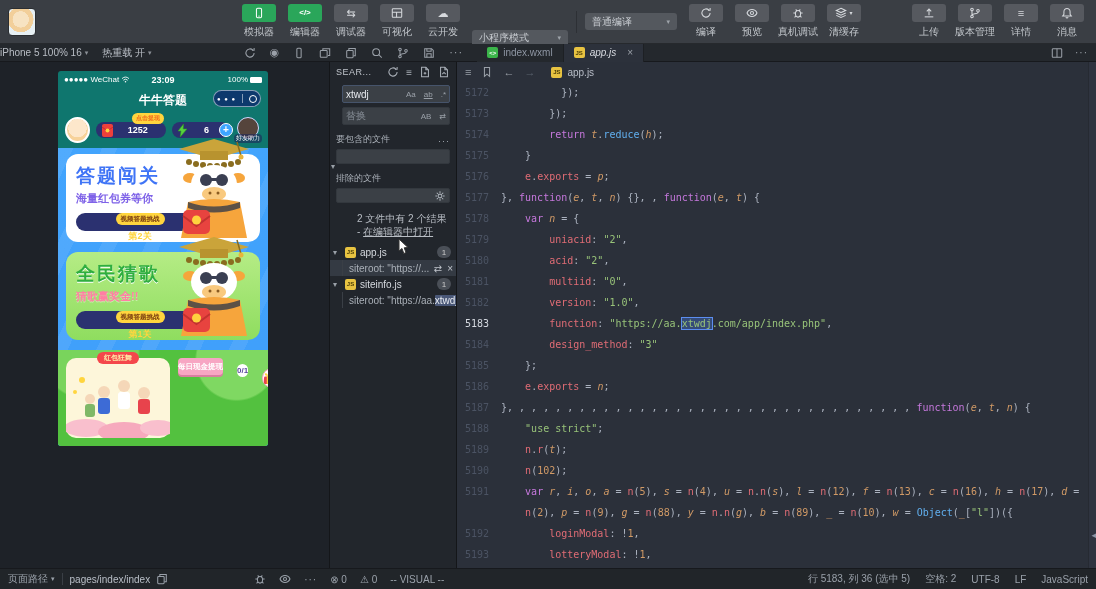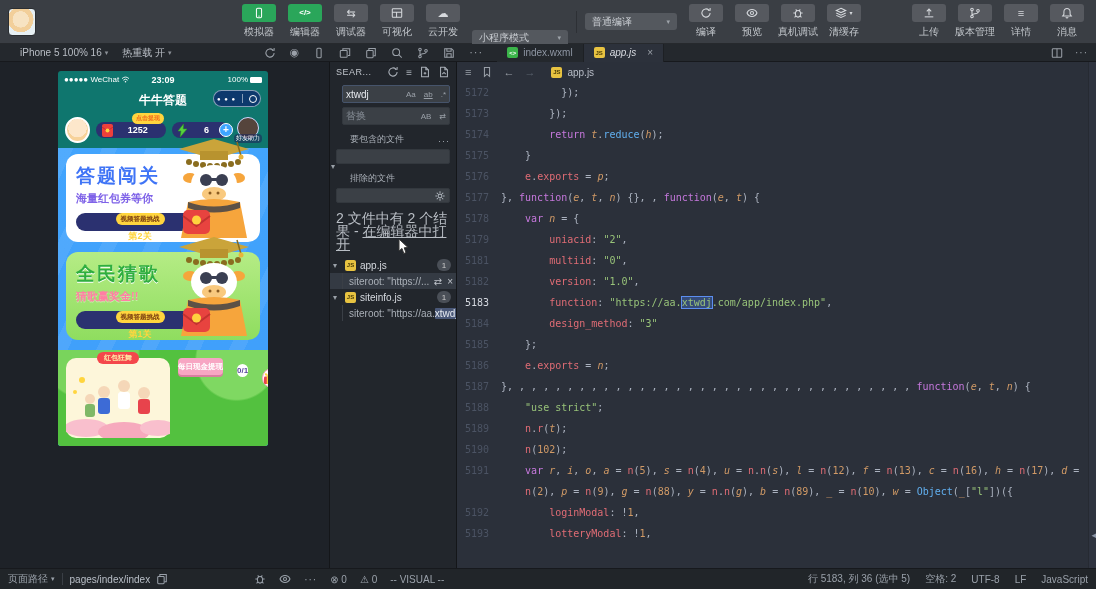--- a/index.html
+++ b/index.html
@@ -24,21 +24,21 @@
   .select .caret { margin-left:auto; font-size:7px; color:#9ea3aa; padding-left:8px; }
   .vsep { width:1px; height:22px; background:#2d3035; margin:0 8px; }
   .act-group, .right-group { display:flex; }
   .right-group { margin-left:auto; margin-right:6px; }
   .icon-svg { display:inline-flex; }
   .glyph { font-size:11px; line-height:1; }
 
   
   .row2 { position:absolute; top:44px; left:0; right:0; height:18px; background:#24282d;
           border-bottom:1px solid #17191d; display:flex; align-items:center; font-size:10px; }
-  .chip { color:#b9bec5; margin-left:20px; display:flex; align-items:center; gap:3px; cursor:pointer; white-space:nowrap; }
+  .chip { color:#b9bec5; margin-left:0; display:flex; align-items:center; gap:3px; cursor:pointer; white-space:nowrap; }
   .chip .caret { font-size:7px; color:#8b9097; }
   .strip-icons { display:flex; align-items:center; gap:14px; margin-left:92px; color:#9aa0a8; }
   .strip-icons span { cursor:pointer; display:inline-flex; }
   .tabs { display:flex; height:18px; margin-left:14px; }
   .tab { display:flex; align-items:center; gap:5px; padding:0 10px; font-size:10px; color:#8e96a3;
          background:#24282d; border-right:1px solid #1d2024; cursor:pointer; }
   .tab.active { background:#2c313b; color:#d7dae0; font-style:italic; }
   .badge-file { width:11px; height:11px; border-radius:2px; display:flex; align-items:center;
                 justify-content:center; font-size:6px; font-weight:bold; font-style:normal; }
   .badge-js { background:#e8c341; color:#4a3c05; }
@@ -120,25 +120,25 @@
   .s-head { height:20px; display:flex; align-items:center; color:#c0c5cc; }
   .s-title { font-size:9px; letter-spacing:.5px; }
   .s-head .hicons { margin-left:auto; display:flex; gap:7px; color:#aab0b8; align-items:center; }
   .s-box { height:18px; background:#3b4046; border:1px solid #46546b; border-radius:2px; display:flex;
            align-items:center; padding:0 3px; margin-top:3px; }
   .s-box.rep { border-color:#33383e; margin-top:4px; }
   .s-box .txt { color:#e6e9ee; font-size:10px; }
   .s-box .ph { color:#868d96; font-size:10px; }
   .s-opts { margin-left:auto; display:flex; gap:8px; color:#9aa0a8; font-size:8px; align-items:center; }
   .s-opts .u { text-decoration:underline; }
-  .s-label { margin-top:8px; color:#a9afb7; font-size:9px; display:flex; align-items:flex-end;margin-left:14px; }
+  .s-label { margin-top:8px; color:#a9afb7; font-size:9px; display:flex; align-items:flex-end; }
   .s-label .dots { margin-left:auto; letter-spacing:1px; }
   .s-input { height:15px; background:#3b4046; border:1px solid #33383e; border-radius:2px; margin-top:3px;
              display:flex; align-items:center; justify-content:flex-end; padding:0 3px; color:#aab0b8; }
-  .s-sum { margin-top:9px; font-size:14px; color:#b9bec5; line-height:13px; }
+  .s-sum { margin-top:9px; font-size:10px; color:#b9bec5; line-height:13px;margin-left:21px; }
   .s-sum a { color:#b9bec5; text-decoration:underline; cursor:pointer; }
   .results { margin:6px -6px 0 -6px; }
   .f-row { height:16px; display:flex; align-items:center; gap:4px; padding-left:3px; cursor:pointer; }
   .f-row .tw { font-size:8px; color:#9aa0a8; width:8px; }
   .f-row .name { color:#d5d9df; font-size:10px; }
   .f-row .cnt { margin-left:auto; margin-right:5px; background:#4a4f57; border-radius:7px; min-width:14px;
                 height:12px; font-size:8px; color:#ccc; display:flex; align-items:center; justify-content:center; }
   .m-row { height:16px; display:flex; align-items:center; padding-left:19px; color:#aab0b8;
            white-space:nowrap; overflow:hidden; font-size:10px; position:relative; cursor:pointer; }
   .m-row.hov { background:#343a43; }
@@ -690,20 +690,24 @@
         </div>
         <div class="cl">
           <span class="gut">5178</span>
           <span class="ct"><span class="tk-pl">    </span><span class="tk-kw">var</span><span class="tk-pl"> </span><span class="tk-vr">n</span><span class="tk-pl"> = {</span></span>
         </div>
         <div class="cl">
           <span class="gut">5179</span>
           <span class="ct"><span class="tk-pl">        </span><span class="tk-pr">uniacid</span><span class="tk-pl">: </span><span class="tk-st">"2"</span><span class="tk-pl">,</span></span>
         </div>
         <div class="cl">
+          <span class="gut">5180</span>
+          <span class="ct"><span class="tk-pl">        </span><span class="tk-pr">acid</span><span class="tk-pl">: </span><span class="tk-st">"2"</span><span class="tk-pl">,</span></span>
+        </div>
+        <div class="cl">
           <span class="gut">5181</span>
           <span class="ct"><span class="tk-pl">        </span><span class="tk-pr">multiid</span><span class="tk-pl">: </span><span class="tk-st">"0"</span><span class="tk-pl">,</span></span>
         </div>
         <div class="cl">
           <span class="gut">5182</span>
           <span class="ct"><span class="tk-pl">        </span><span class="tk-pr">version</span><span class="tk-pl">: </span><span class="tk-st">"1.0"</span><span class="tk-pl">,</span></span>
         </div>
         <div class="cl">
           <span class="gut cur">5183</span>
           <span class="ct"><span class="tk-pl">        </span><span class="tk-pr">function</span><span class="tk-pl">: </span><span class="tk-st">"https://aa.</span><span class="tk-sel">xtwdj</span><span class="tk-st">.com/app/index.php"</span><span class="tk-pl">,</span></span>

